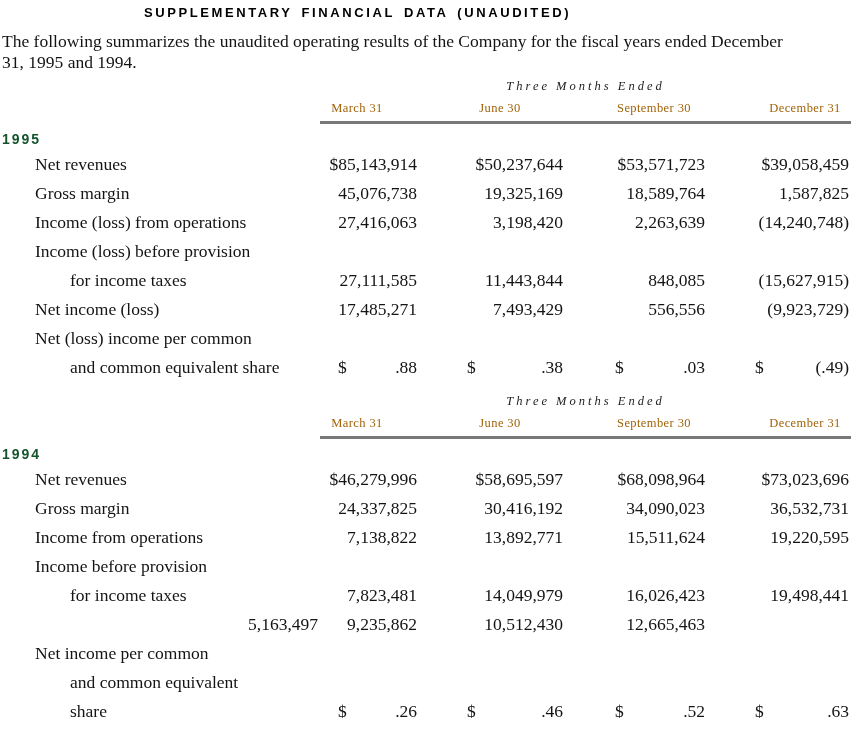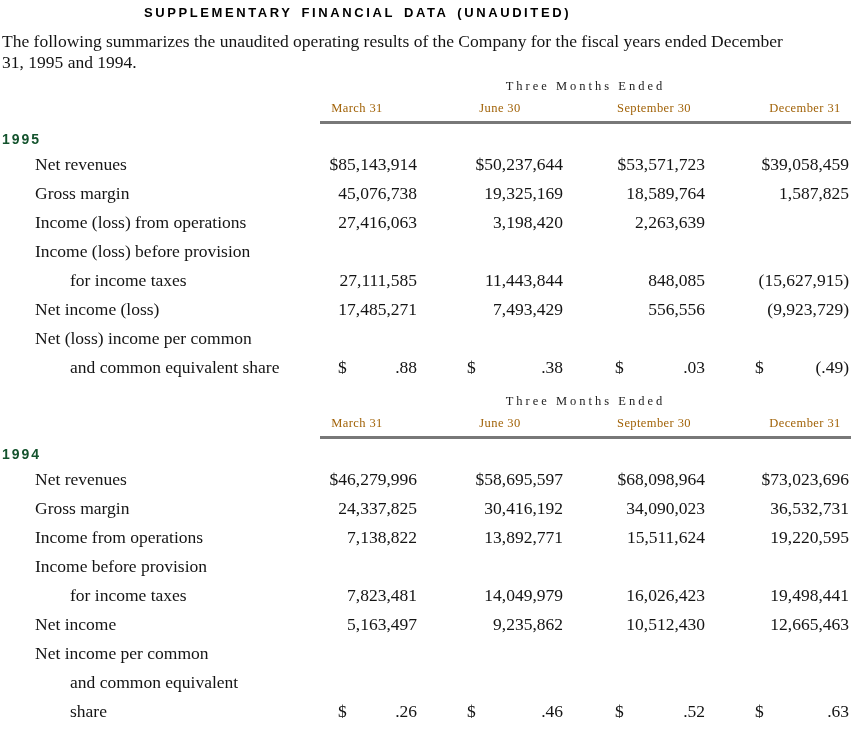--- a/index.html
+++ b/index.html
@@ -31,21 +31,21 @@
   .intro {
     margin: 11px 0 0 0;
     width: 806px;
     font-size: 17.5px;
     line-height: 21px;
   }
   .grid {
     display: grid;
     grid-template-columns: 318px 99px 146px 142px 144px;
   }
-  .shrow { margin-top: 6px; }
+  .shrow { margin-top: 6px; font-style: italic; }
   .sh {
     grid-column: 2 / 6;
     text-align: center;
     font-size: 12.5px;
     letter-spacing: 3px;
     color: #222;
   }
   .chrow { margin-top: 7px; }
   .ch {
     font-size: 12.5px;
@@ -135,20 +135,21 @@
           <div class="val c1">45,076,738</div>
           <div class="val c2">19,325,169</div>
           <div class="val c3">18,589,764</div>
           <div class="val c4">1,587,825</div>
         </div>
         <div class="grid row">
           <div class="label ind1">Income (loss) from operations</div>
           <div class="val c1">27,416,063</div>
           <div class="val c2">3,198,420</div>
           <div class="val c3">2,263,639</div>
+          <div class="val c4">(14,240,748)</div>
         </div>
         <div class="grid row">
           <div class="label ind1">Income (loss) before provision</div>
           <div class="val c1"></div>
           <div class="val c2"></div>
           <div class="val c3"></div>
           <div class="val c4"></div>
         </div>
         <div class="grid row">
           <div class="label ind2">for income taxes</div>
@@ -239,21 +240,20 @@
           <div class="val c4"></div>
         </div>
         <div class="grid row">
           <div class="label ind2">for income taxes</div>
           <div class="val c1">7,823,481</div>
           <div class="val c2">14,049,979</div>
           <div class="val c3">16,026,423</div>
           <div class="val c4">19,498,441</div>
         </div>
         <div class="grid row">
-          <div class="label ind1">Net income</div>
           <div class="val c1">5,163,497</div>
           <div class="val c2">9,235,862</div>
           <div class="val c3">10,512,430</div>
           <div class="val c4">12,665,463</div>
         </div>
         <div class="grid row">
           <div class="label ind1">Net income per common</div>
           <div class="val c1"></div>
           <div class="val c2"></div>
           <div class="val c3"></div>

